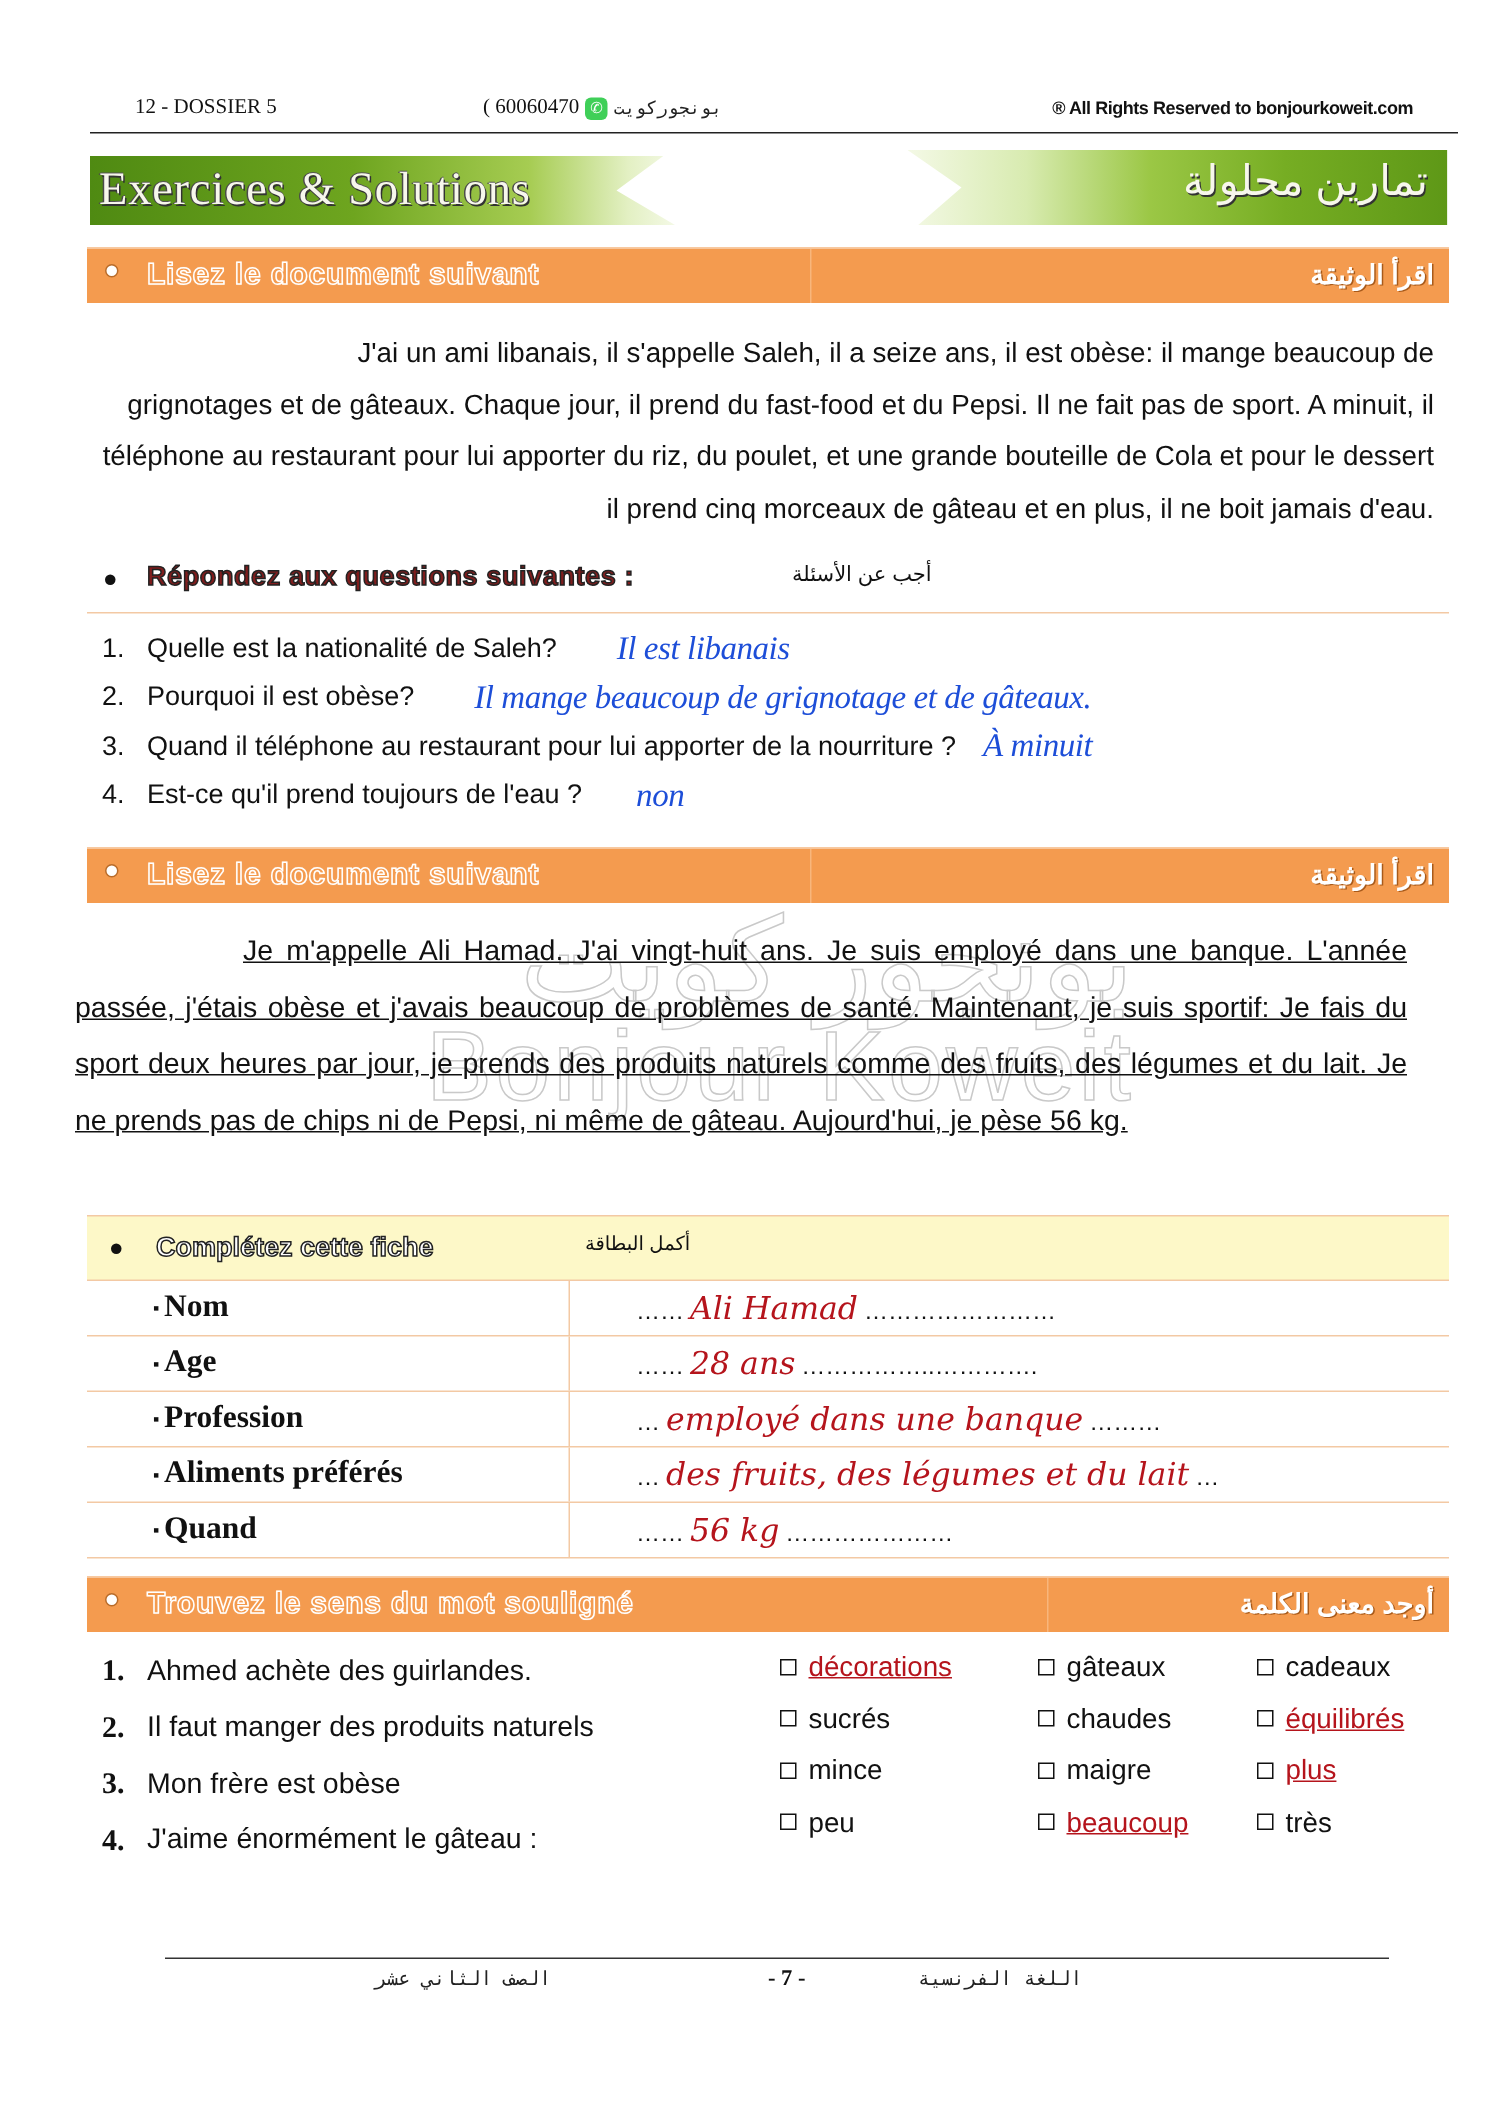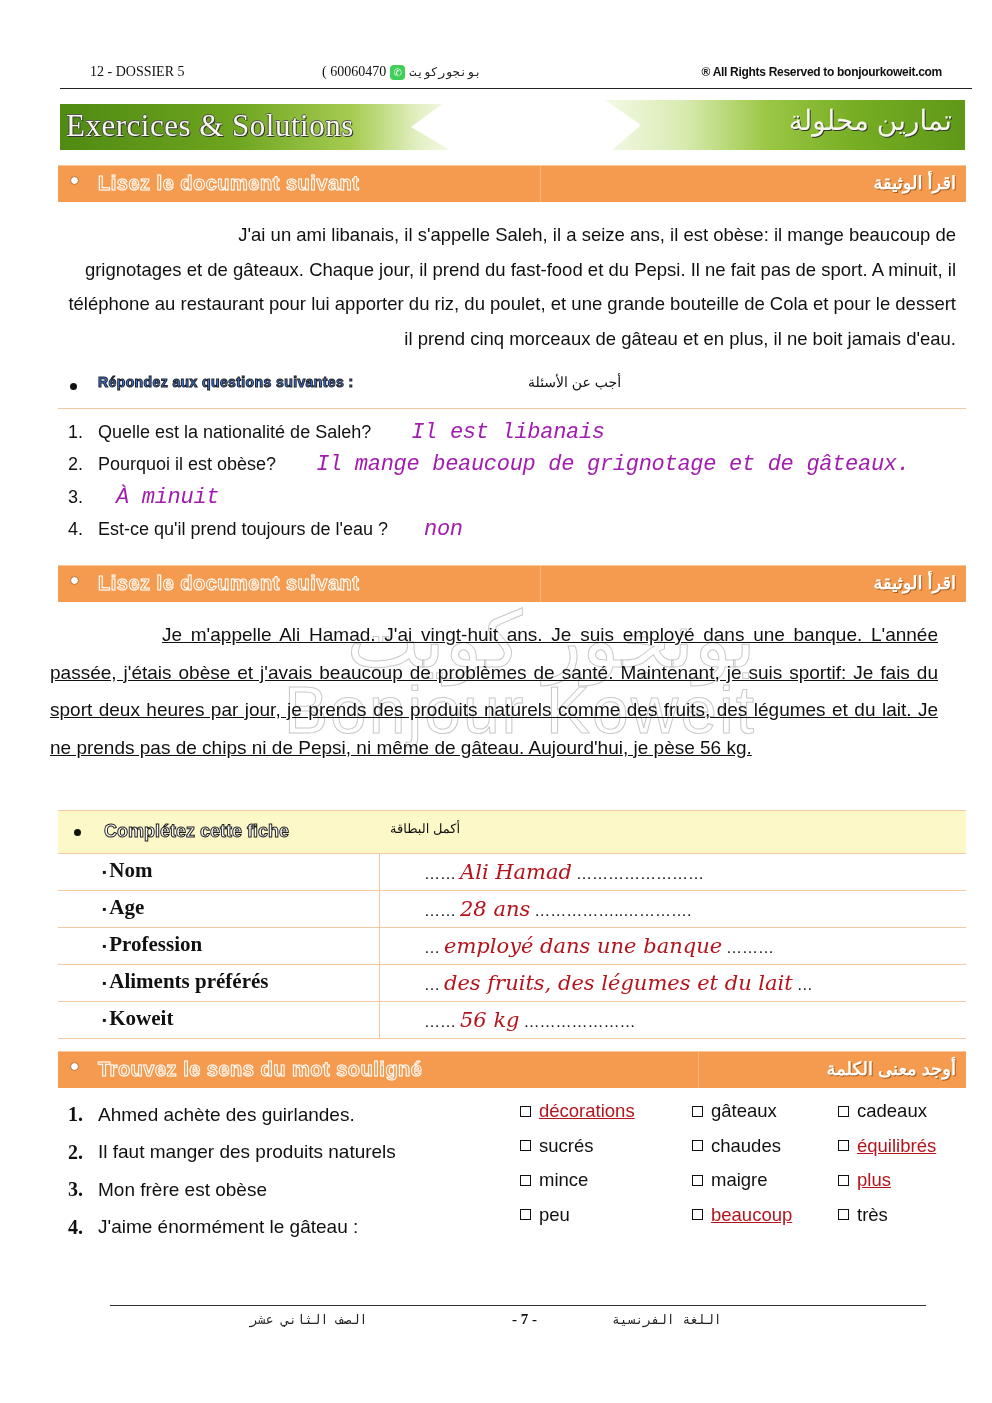--- a/index.html
+++ b/index.html
@@ -41,27 +41,27 @@
   .para2 .indent { display:inline-block; width: 112px; }
 
   
   .watermark { left: 216px; top: 600px; width: 540px; text-align:right; color: transparent; -webkit-text-stroke: 1px #c9c9c9; pointer-events:none; }
   .wm-ar { font-size: 78px; line-height: 80px; direction: rtl; }
   .wm-lat { font-size: 66px; line-height: 60px; letter-spacing: 2px; }
 
   
   .qhead { left: 58px; top: 368px; width: 908px; height: 40px; border-bottom: 1.5px solid #f3c9a4; }
   .qhead .bullet { position:absolute; left: 12px; top: 15px; width: 7px; height: 7px; border-radius:50%; background:#111; }
-  .qhead .label { position:absolute; left: 40px; top: 6px; font-size: 14px; font-weight:bold; color:#3b82f6; -webkit-text-stroke: 1px #222; letter-spacing: 0.4px; }
+  .qhead .label { position:absolute; left: 40px; top: 6px; font-size: 18px; font-weight:bold; color:#7f1d1d; -webkit-text-stroke: 1px #222; letter-spacing: 0.4px; }
   .qhead .ar { position:absolute; left: 470px; top: 6px; font-size: 14px; direction: rtl; }
 
   .qlist { left: 68px; top: 416px; width: 890px; }
   .q { position: relative; height: 32.5px; font-size: 18px; display:flex; align-items:center; }
   .q .num { width: 30px; }
-  .ans { font-family: Liberation Mono, monospace; font-style: italic; color: #a21caf; font-size: 22px; margin-left: 22px; letter-spacing: -0.3px; }
+  .ans { font-family: Liberation Serif, serif; font-style: italic; color: #1d4ed8; font-size: 22px; margin-left: 22px; letter-spacing: -0.3px; }
 
   
   .fiche { left: 58px; top: 810px; width: 908px; }
   .fiche-head { height: 42px; background: #fdf8c8; border-top: 1.5px solid #f3c9a4; border-bottom: 1.5px solid #f3c9a4; position:relative; }
   .fiche-head .bullet { position:absolute; left: 16px; top: 18px; width:7px; height:7px; border-radius:50%; background:#111; }
   .fiche-head .label { position:absolute; left: 46px; top: 10px; font-size: 18px; font-weight:bold; color:#fff; -webkit-text-stroke:1px #222; }
   .fiche-head .ar { position:absolute; left: 332px; top: 10px; font-size: 13px; direction: rtl; }
   .frow { height: 36px; border-bottom: 1.5px solid #f3c9a4; display:flex; position: relative; }
   .frow .key { width: 322px; border-right: 1.5px solid #f3c9a4; font-family: "Liberation Serif", serif; font-weight: bold; font-size: 21px; padding-left: 44px; box-sizing: border-box; line-height: 32px; }
   .frow .key::before { content: "\25AA"; font-size: 12px; margin-right: 3px; vertical-align: middle; }
@@ -128,20 +128,21 @@
     <span>Quelle est la nationalité de Saleh?</span>
     <span class="ans" style="margin-left:40px">Il est libanais</span>
   </div>
   <div class="q">
     <span class="num">2.</span>
     <span>Pourquoi il est obèse?</span>
     <span class="ans" style="margin-left:40px">Il mange beaucoup de grignotage et de gâteaux.</span>
   </div>
   <div class="q">
     <span class="num">3.</span>
+    <span>Quand il téléphone au restaurant pour lui apporter de la nourriture ?</span>
     <span class="ans" style="margin-left:18px">À minuit</span>
   </div>
   <div class="q">
     <span class="num">4.</span>
     <span>Est-ce qu'il prend toujours de l'eau ?</span>
     <span class="ans" style="margin-left:36px">non</span>
   </div>
 </div>
 
 <div class="abs bar" style="top:565px;">
@@ -176,21 +177,21 @@
   </div>
   <div class="frow">
     <div class="key">Profession</div>
     <div class="val"><span>…</span><span class="fill">employé dans une banque</span><span>………</span></div>
   </div>
   <div class="frow">
     <div class="key">Aliments préférés</div>
     <div class="val"><span>…</span><span class="fill">des fruits, des légumes et du lait</span><span>…</span></div>
   </div>
   <div class="frow">
-    <div class="key">Koweit</div>
+    <div class="key">Quand</div>
     <div class="val"><span>……</span><span class="fill">56 kg</span><span>…………………</span></div>
   </div>
 </div>
 
 <div class="abs bar" style="top:1051px;">
   <span class="bullet"></span>
   <span class="label">Trouvez le sens du mot souligné</span>
   <span class="divider" style="left:640px"></span>
   <span class="ar">أوجد معنى الكلمة</span>
 </div>

